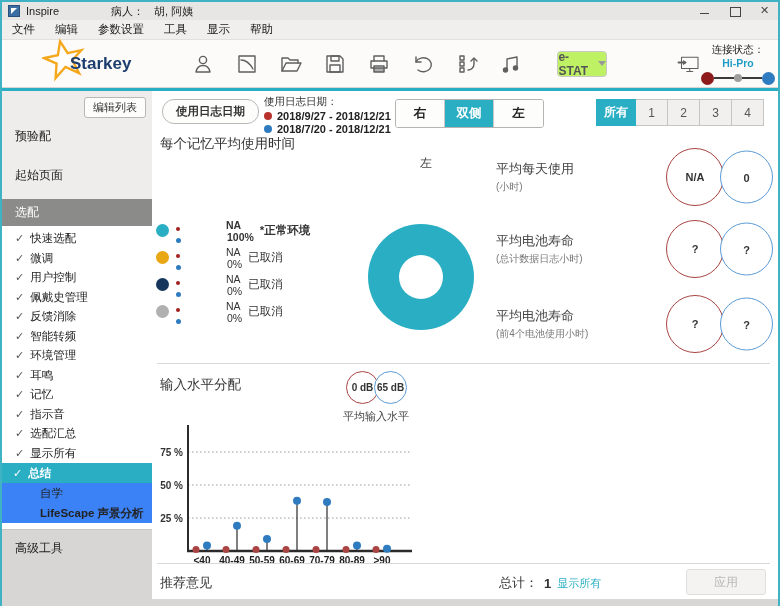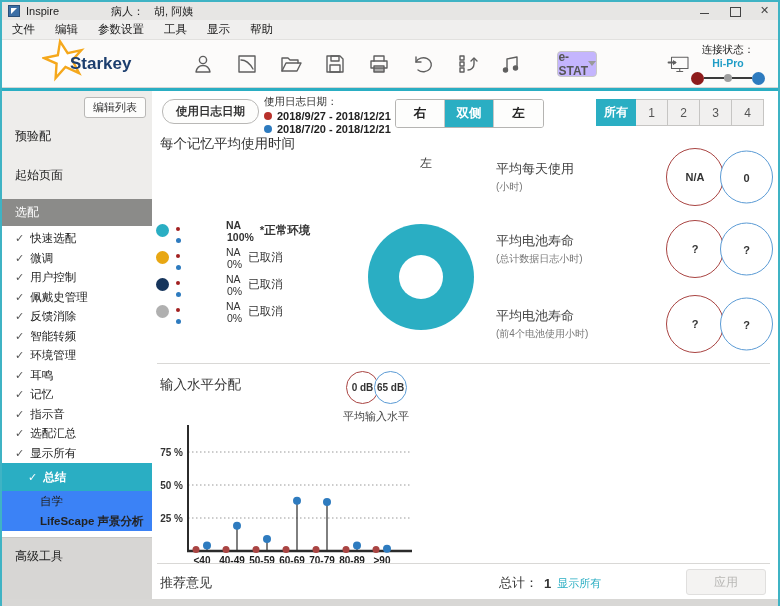--- a/index.html
+++ b/index.html
@@ -21,22 +21,22 @@
   
   .menubar { height:20px; background:#f0efee; display:flex; align-items:center; font-size:11.5px; color:#222; border-bottom:1px solid #e2e1df; }
   .menu-item { padding:0 10px; height:100%; display:flex; align-items:center; cursor:default; }
   
   .toolbar { height:48px; background:#fcfbfa; border-bottom:1px solid #d7d6d4; display:flex; align-items:center; position:relative; }
   .brand { display:flex; align-items:center; margin-left:40px; width:150px; position:relative; }
   .brand svg { position:absolute; left:0; top:-16px; }
   .brand-name { margin-left:28px; font-size:17px; font-weight:bold; color:#1c3e6e; z-index:1; }
   .tool-icons { display:flex; align-items:center; gap:20px; margin-left:60px; }
   .ticon { width:24px; height:24px; display:flex; align-items:center; justify-content:center; cursor:default; }
-  .estat-btn { margin-left:34px; width:112px; height:26px; background:#c4b5fd; border:1px solid #c9c8c6; border-radius:4px;
-               display:flex; align-items:center; justify-content:center; font-size:12px; font-weight:bold; color:#555; }
+  .estat-btn { margin-left:34px; width:112px; height:26px; background:#bef264; border:1px solid #c9c8c6; border-radius:4px;
+               display:flex; align-items:center; justify-content:center; gap:10px; font-size:12px; font-weight:bold; color:#555; }
   .caret { width:0; height:0; border-left:4px solid transparent; border-right:4px solid transparent; border-top:5px solid #999; }
   .transfer { margin-left:70px; }
   .conn { margin-left:auto; margin-right:14px; text-align:center; }
   .conn-label { font-size:10.5px; color:#222; }
   .conn-value { font-size:10.5px; font-weight:bold; color:#1f9cc6; }
   .conn-dots { display:flex; align-items:center; justify-content:center; margin-top:3px; }
   .cdot { border-radius:50%; }
   .cdot.r { width:13px; height:13px; background:#8e1b1b; }
   .cdot.g { width:8px; height:8px; background:#9e9e9e; }
   .cdot.b { width:13px; height:13px; background:#2e7bbf; }
@@ -45,21 +45,21 @@
   .body { display:flex; height:511px; border-top:3px solid #2aaec3; }
   
   .sidebar { width:150px; background:#eeedeb; position:relative; font-size:12px; color:#222; display:flex; flex-direction:column; }
   .edit-btn { position:absolute; top:6px; right:6px; height:21px; padding:0 8px; background:#fdfdfc; border:1px solid #b9b8b6; border-radius:3px; font-size:11px; color:#333; display:flex; align-items:center; }
   .side-item { padding:7px 0 7px 13px; margin-top:8px; cursor:default; }
   .side-item.first { margin-top:30px; }
   .side-section { background:#8b8b89; color:#fff; padding:5px 13px; margin-top:8px; }
   .side-list { background:#fff; padding:3px 0 6px 0; }
   .chk-row { height:19.5px; display:flex; align-items:center; padding-left:13px; font-size:11.5px; cursor:default; }
   .chk-row::before { content:"\2713"; color:#555; margin-right:6px; font-size:11px; }
-  .sel-row { height:28px; background:#2aaec3; color:#fff; display:flex; align-items:center; padding-left:26px; font-size:11.5px; font-weight:bold; cursor:default; }
+  .sel-row { height:20px; background:#2aaec3; color:#fff; display:flex; align-items:center; padding-left:11px; font-size:11.5px; font-weight:bold; cursor:default; }
   .sel-row::before { content:"\2713"; color:#fff; margin-right:6px; font-size:11px; }
   .sub-row { height:20px; background:#3b82f6; display:flex; align-items:center; padding-left:38px; font-size:11.5px; cursor:default; }
   .sub-row.bold { font-weight:bold; }
   .side-bottom { flex:1; background:#d7d6d4; border-top:1px solid #c8c7c5; }
   .adv { padding:10px 13px; font-size:12px; cursor:default; }
   
   .main { flex:1; background:#fff; position:relative; font-size:12px; color:#333; }
   .reset-btn { position:absolute; left:10px; top:8px; height:25px; padding:0 13px; background:#fdfdfc; border:1px solid #b9b8b6; border-radius:12px; font-size:11.5px; font-weight:bold; color:#333; display:flex; align-items:center; }
   .dates { position:absolute; left:112px; top:4px; }
   .dates-label { font-size:10.5px; color:#333; }

